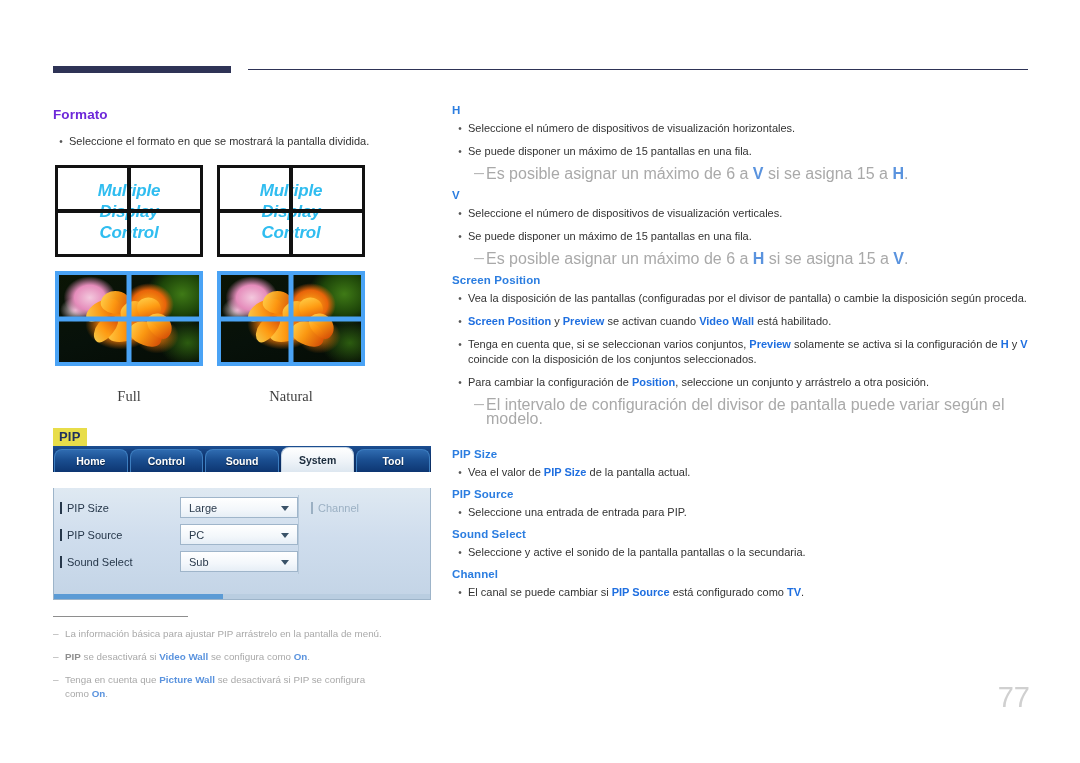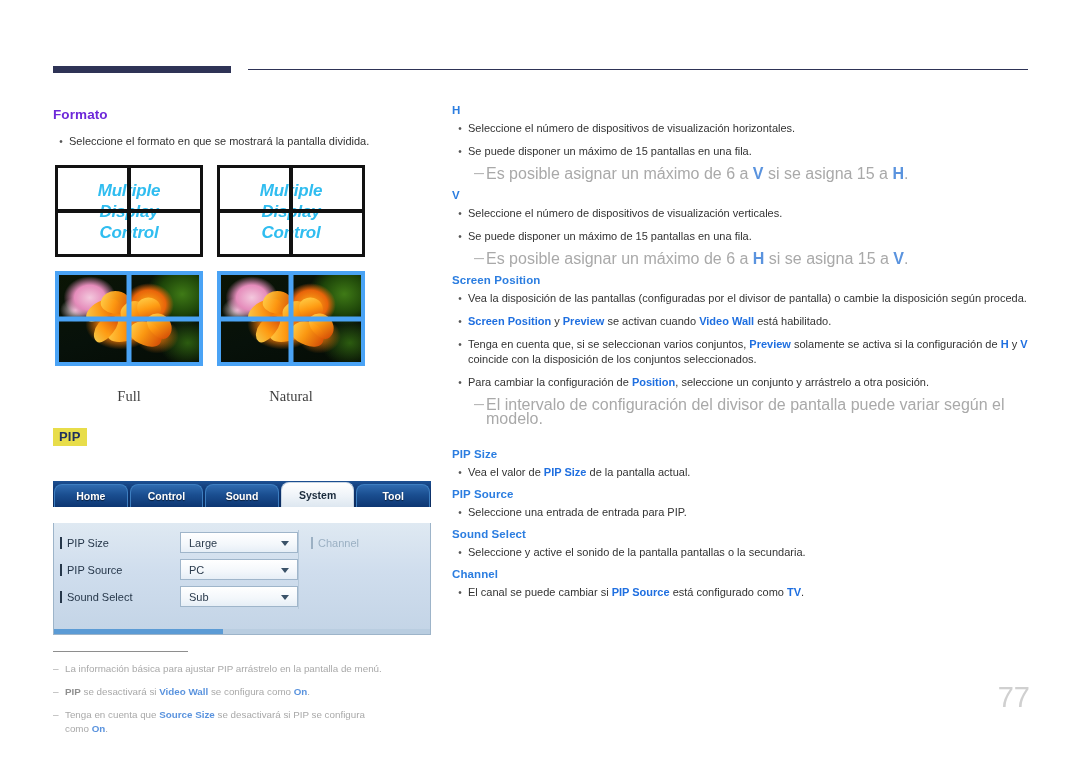--- a/index.html
+++ b/index.html
@@ -219,21 +219,20 @@
     border: 1px solid #9db4c9;
     border-top: none;
     overflow: hidden;
   }
   .osd-tabbar {
     position: relative;
     width: 378px; height: 26px;
     background: linear-gradient(180deg,#1c4f92 0%, #0e3570 40%, #0a2a5c 100%);
     display: flex;
     align-items: flex-end;
-    margin-top: 35px;
   }
   .osd-tab {
     position: relative;
     flex: 1 1 0;
     height: 23px;
     margin: 0 1px;
     border-radius: 8px 8px 0 0;
     background: linear-gradient(180deg,#2f6bb0 0%, #1a4e90 45%, #0d3672 100%);
     color: #ffffff;
     font-size: 10.5px;
@@ -495,21 +494,21 @@
           <div class="fn-row">
             <span class="fn-dash">–</span>
             <span class="fn-text">La información básica para ajustar PIP arrástrelo en la pantalla de menú.</span>
           </div>
           <div class="fn-row">
             <span class="fn-dash">–</span>
             <span class="fn-text"><span class="gry-b">PIP</span> se desactivará si <span class="blu-lt">Video Wall</span> se configura como <span class="blu-lt">On</span>.</span>
           </div>
           <div class="fn-row">
             <span class="fn-dash">–</span>
-            <span class="fn-text">Tenga en cuenta que <span class="blu-lt">Source Size</span> se desactivará si PIP se configura como <span class="blu-lt">On</span>.</span>
+            <span class="fn-text">Tenga en cuenta que <span class="blu-lt">Picture Wall</span> se desactivará si PIP se configura como <span class="blu-lt">On</span>.</span>
           </div>
         </div>
     </div>
 
   </div>
 
   <div class="col-right" id="right-column">
       <div class="blue-head">H</div>
       <div class="bullet-row">
         <span class="bullet-dot">•</span>

